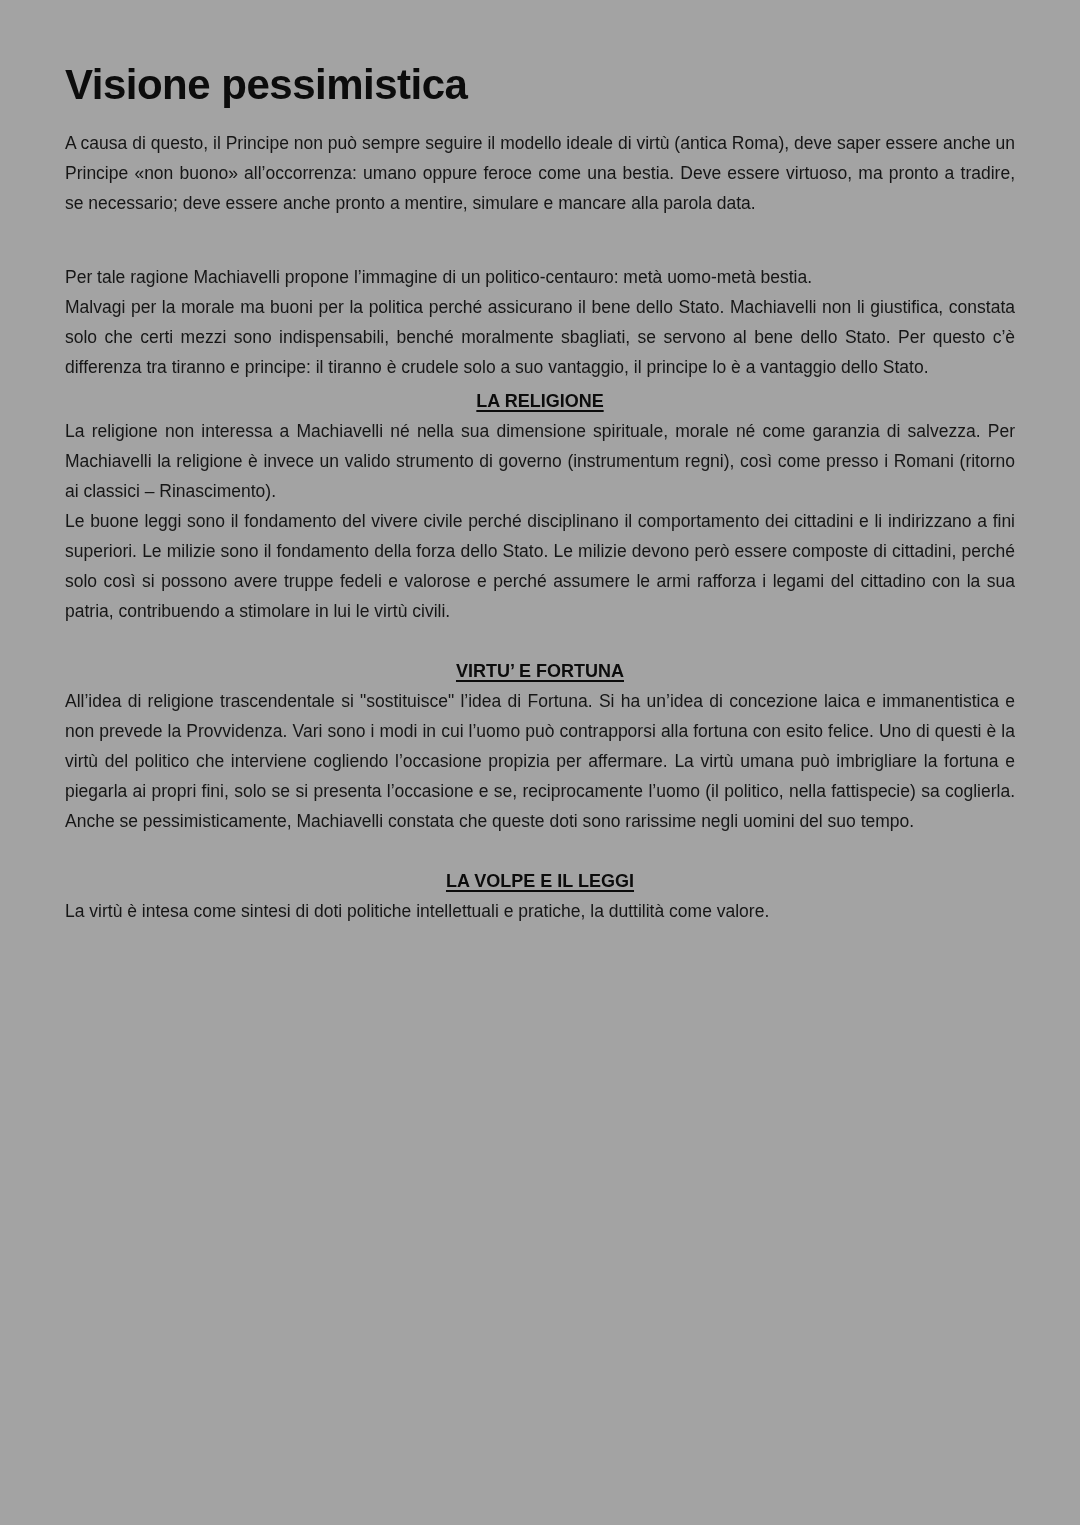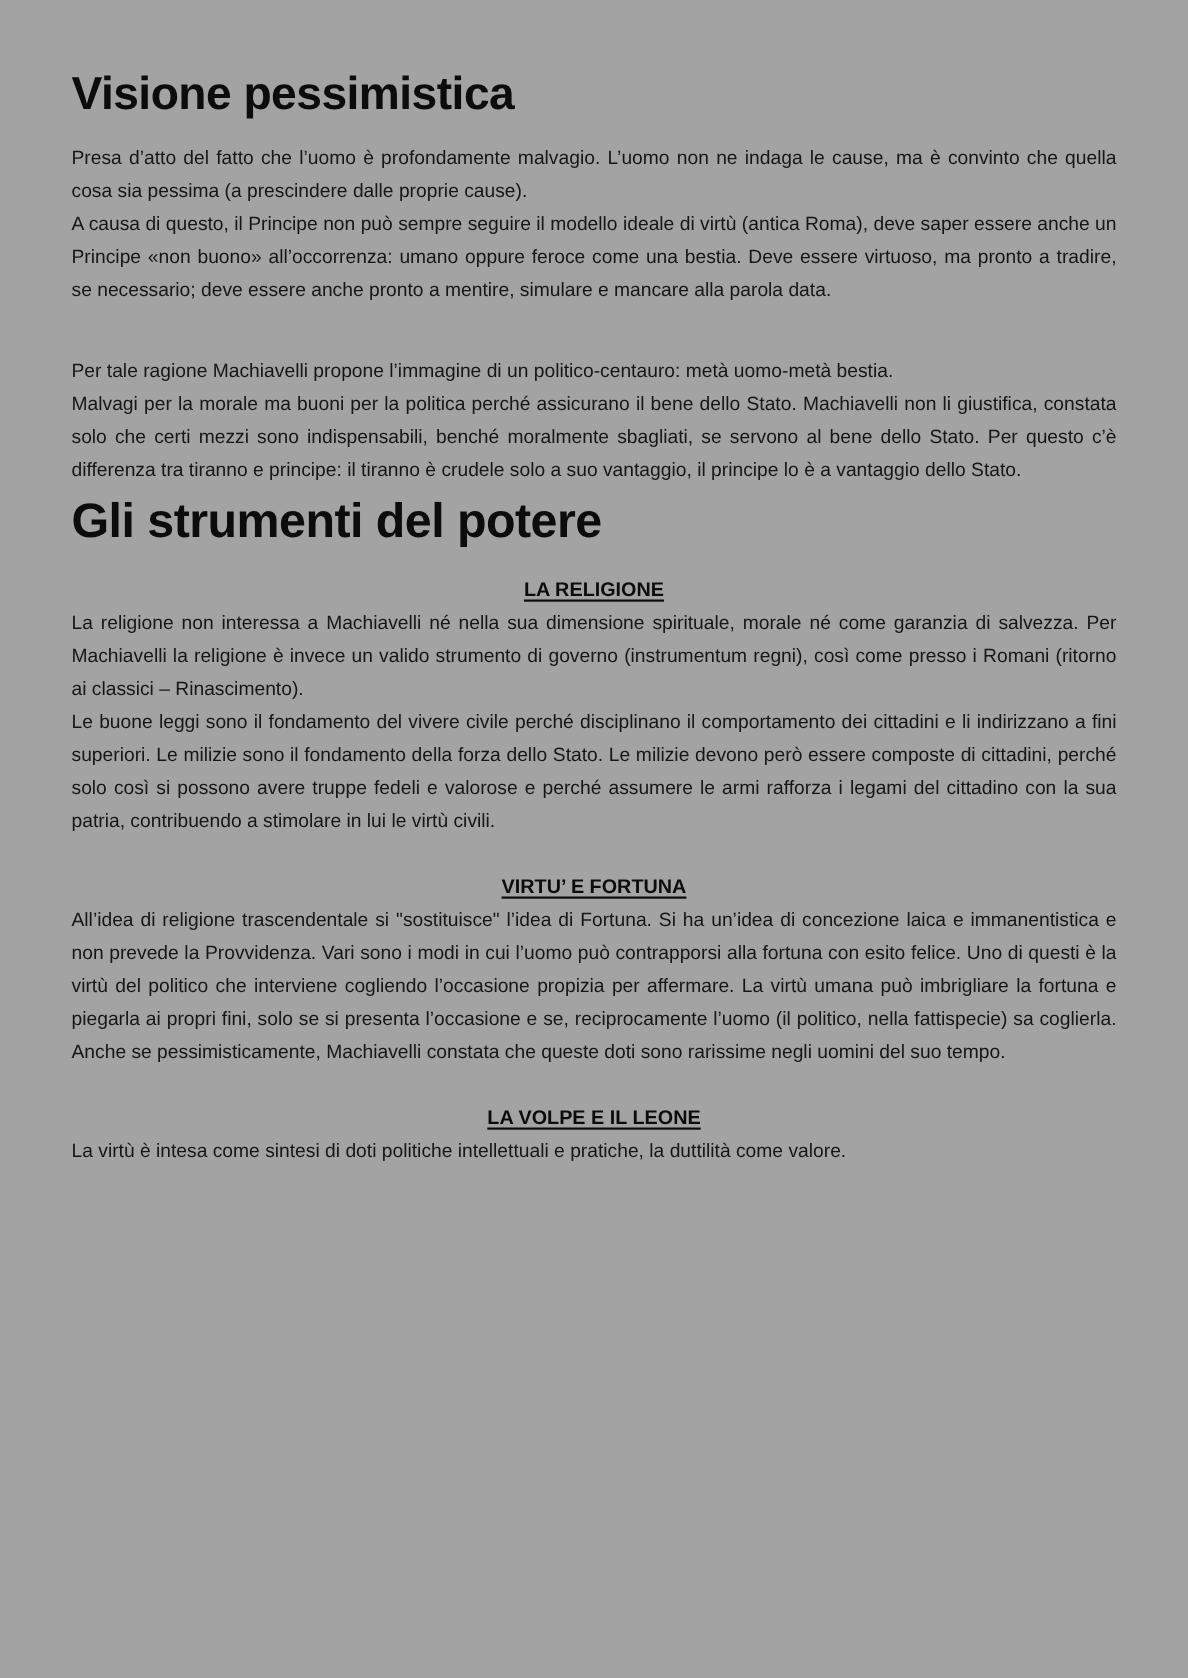--- a/index.html
+++ b/index.html
@@ -62,31 +62,29 @@
     margin-top: 4px;
   }
 </style>
 </head>
 <body>
 
 <div class="page">
 
   <h1 class="doc-title">Visione pessimistica</h1>
 
-  <p class="para">Presa d’atto del fatto che l’uomo è profondamente malvagio. L’uomo non ne indaga le cause, ma è convinto che quella cosa sia pessima (a prescindere dalle proprie cause).</p>
   <p class="para">A causa di questo, il Principe non può sempre seguire il modello ideale di virtù (antica Roma), deve saper essere anche un Principe «non buono» all’occorrenza: umano oppure feroce come una bestia. Deve essere virtuoso, ma pronto a tradire, se necessario; deve essere anche pronto a mentire, simulare e mancare alla parola data.</p>
   <p class="para gap">Per tale ragione Machiavelli propone l’immagine di un politico-centauro: metà uomo-metà bestia.</p>
   <p class="para">Malvagi per la morale ma buoni per la politica perché assicurano il bene dello Stato. Machiavelli non li giustifica, constata solo che certi mezzi sono indispensabili, benché moralmente sbagliati, se servono al bene dello Stato. Per questo c’è differenza tra tiranno e principe: il tiranno è crudele solo a suo vantaggio, il principe lo è a vantaggio dello Stato.</p>
 
-  <h1 class="doc-title-2">Gli strumenti del potere</h1>
 
   <h3 class="sub-heading first">LA RELIGIONE</h3>
   <p class="para">La religione non interessa a Machiavelli né nella sua dimensione spirituale, morale né come garanzia di salvezza. Per Machiavelli la religione è invece un valido strumento di governo (instrumentum regni), così come presso i Romani (ritorno ai classici – Rinascimento).</p>
 
   <p class="para">Le buone leggi sono il fondamento del vivere civile perché disciplinano il comportamento dei cittadini e li indirizzano a fini superiori. Le milizie sono il fondamento della forza dello Stato. Le milizie devono però essere composte di cittadini, perché solo così si possono avere truppe fedeli e valorose e perché assumere le armi rafforza i legami del cittadino con la sua patria, contribuendo a stimolare in lui le virtù civili.</p>
 
   <h3 class="sub-heading">VIRTU’ E FORTUNA</h3>
   <p class="para">All’idea di religione trascendentale si "sostituisce" l’idea di Fortuna. Si ha un’idea di concezione laica e immanentistica e non prevede la Provvidenza. Vari sono i modi in cui l’uomo può contrapporsi alla fortuna con esito felice. Uno di questi è la virtù del politico che interviene cogliendo l’occasione propizia per affermare. La virtù umana può imbrigliare la fortuna e piegarla ai propri fini, solo se si presenta l’occasione e se, reciprocamente l’uomo (il politico, nella fattispecie) sa coglierla. Anche se pessimisticamente, Machiavelli constata che queste doti sono rarissime negli uomini del suo tempo.</p>
 
-  <h3 class="sub-heading">LA VOLPE E IL LEONE</h3>
+  <h3 class="sub-heading">LA VOLPE E IL LEGGI</h3>
   <p class="para">La virtù è intesa come sintesi di doti politiche intellettuali e pratiche, la duttilità come valore.</p>
 
 </div>
 
 </body></html>

